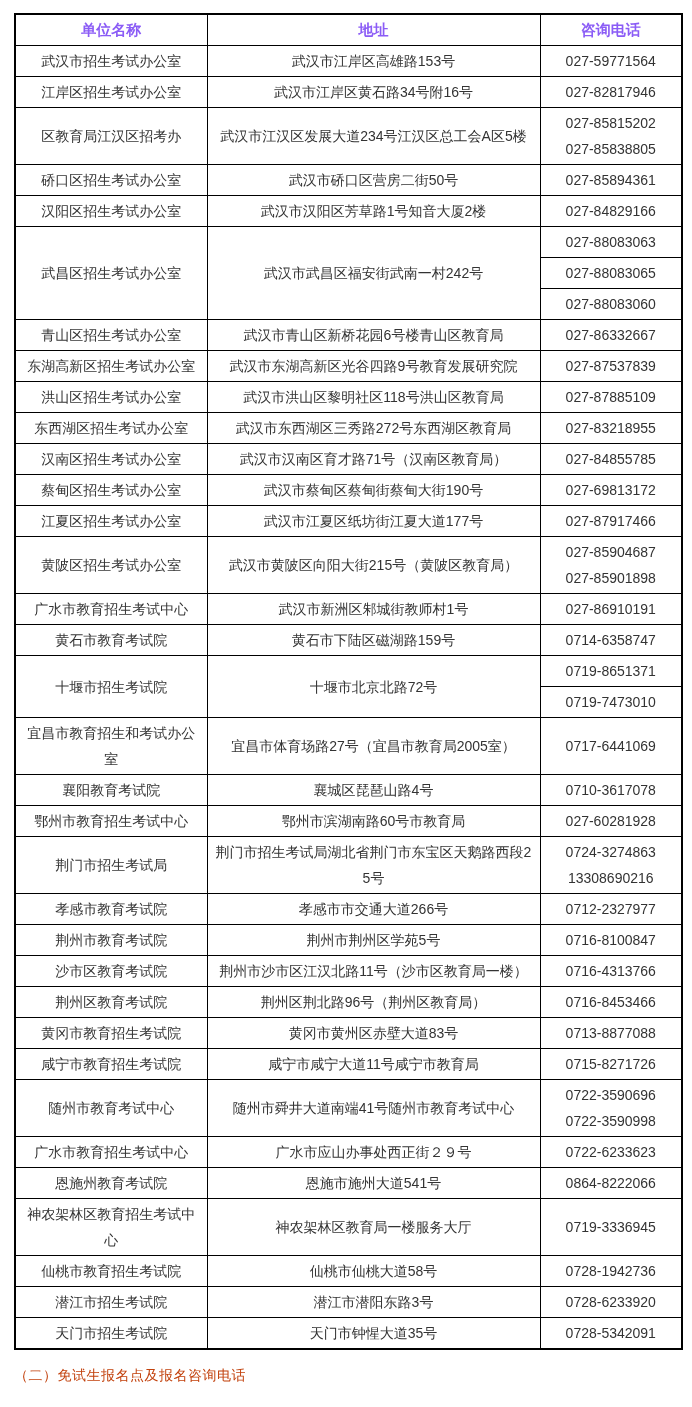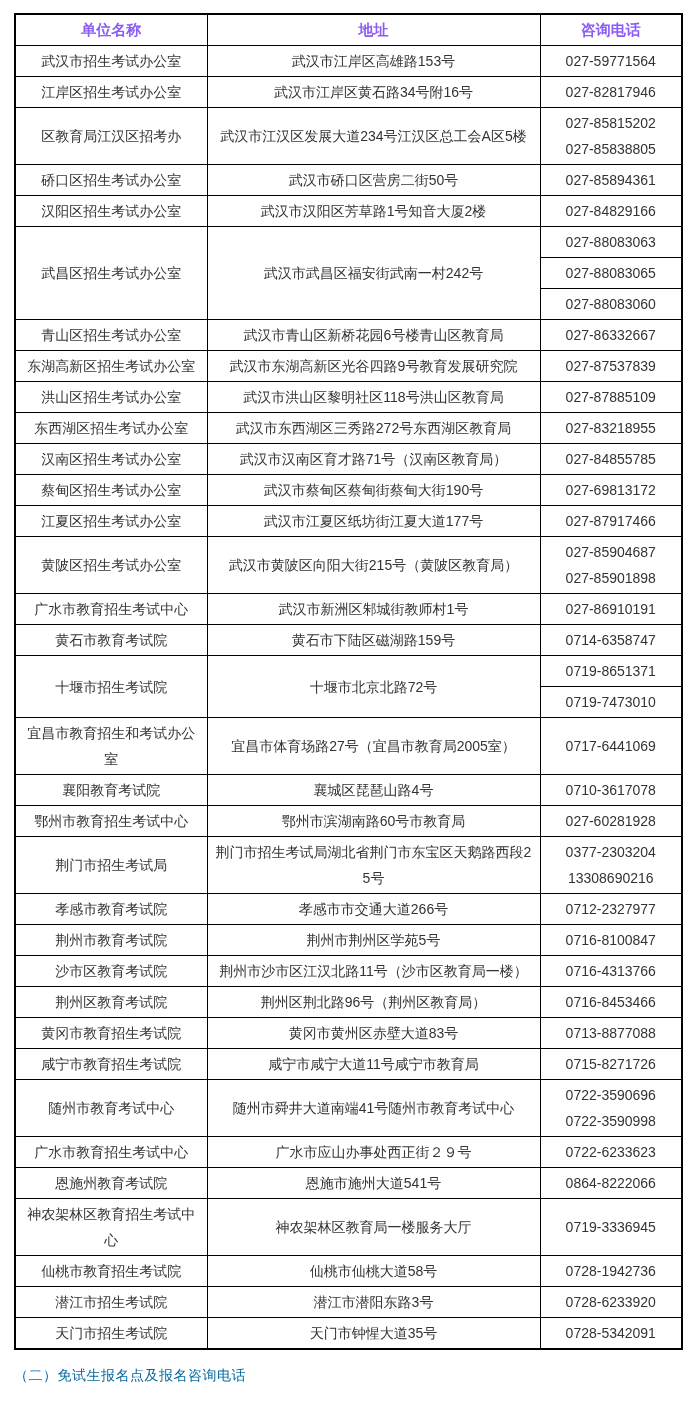--- a/index.html
+++ b/index.html
@@ -41,21 +41,21 @@
     padding: 2px 4px;
   }
   .phone-line {
     display: block;
     line-height: 26px;
   }
   .footer-caption {
     margin-top: 17px;
     padding-left: 0px;
     font-size: 14px;
-    color: #0369a1;
+    color: #c2410c;
     letter-spacing: 0.5px;
   }
 </style>
 </head>
 <body>
 
 <div class="page">
   <table class="contact-table">
     <colgroup>
       <col style="width:192px">
@@ -214,21 +214,21 @@
           <td>鄂州市教育招生考试中心</td>
           <td>鄂州市滨湖南路60号市教育局</td>
           <td>
             <span class="phone-line">027-60281928</span>
           </td>
         </tr>
         <tr>
           <td>荆门市招生考试局</td>
           <td>荆门市招生考试局湖北省荆门市东宝区天鹅路西段25号</td>
           <td>
-            <span class="phone-line">0377-2303204</span>
+            <span class="phone-line">0724-3274863</span>
             <span class="phone-line">13308690216</span>
           </td>
         </tr>
         <tr>
           <td>孝感市教育考试院</td>
           <td>孝感市市交通大道266号</td>
           <td>
             <span class="phone-line">0712-2327977</span>
           </td>
         </tr>

